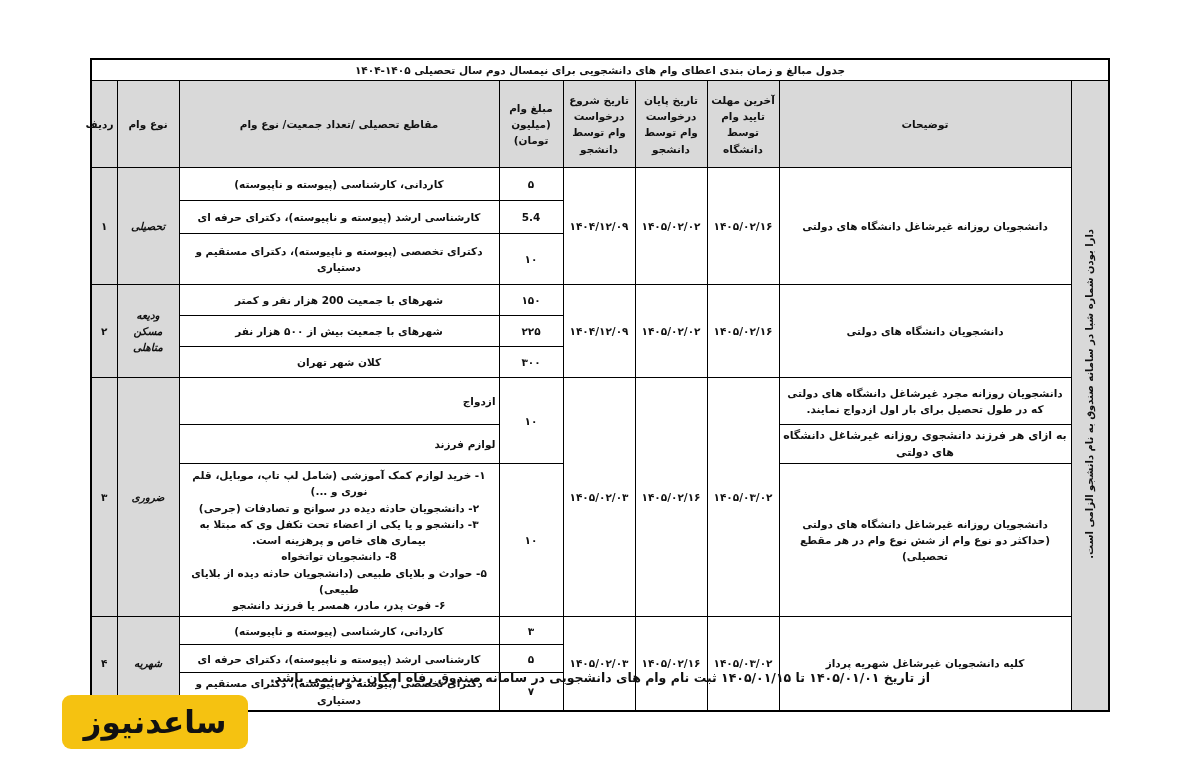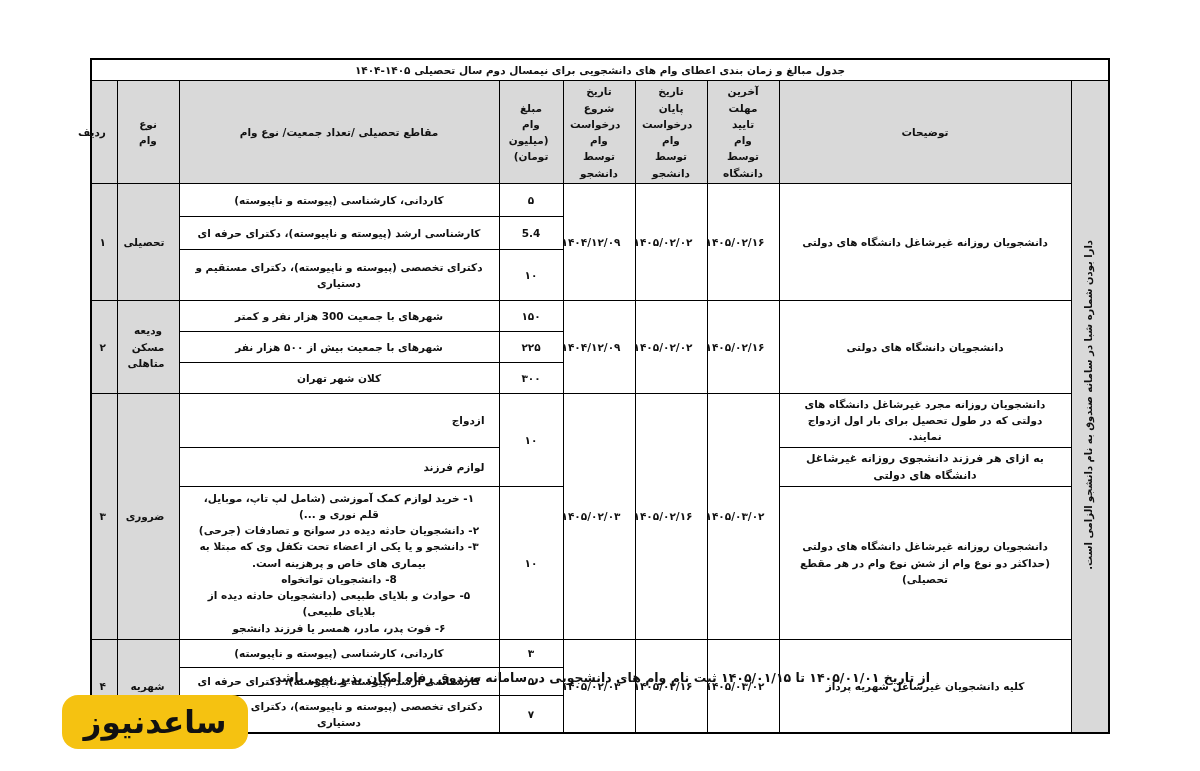--- a/index.html
+++ b/index.html
@@ -35,21 +35,21 @@
     border-collapse: collapse;
     table-layout: fixed;
     width: 1018px;
     direction: rtl;
     background: #fff;
   }
 
   table.loan-table td,
   table.loan-table th {
     border: 1px solid #000;
-    padding: 2px 14px;
+    padding: 2px 3px;
     vertical-align: middle;
     text-align: center;
     font-size: 10.5px;
     line-height: 1.55;
     color: #111;
     font-weight: bold;
     background: #fff;
   }
 
   
@@ -89,20 +89,21 @@
   .c-akharin { width: 72px; }
   .c-tozih   { width: 292px; }
   .c-side    { width: 38px; }
 
   
   .cell-group {
     background: #d9d9d9 !important;
     font-size: 11.5px;
     border-right: 2px solid #000;
     border-left: 2px solid #000;
+    font-style: italic;
   }
   .cell-radif {
     background: #d9d9d9 !important;
     font-size: 12px;
     border-right: 2px solid #000;
     border-left: 2px solid #000;
   }
 
   .cell-maghta {
     text-align: right;
@@ -180,21 +181,21 @@
   }
 
   
   .logo {
     position: absolute;
     left: 62px;
     top: 695px;
     width: 186px;
     height: 54px;
     background: #F5C211;
-    border-radius: 16px;
+    border-radius: 9px;
     display: flex;
     align-items: center;
     justify-content: center;
   }
   .logo span {
     font-size: 31px;
     font-weight: bold;
     color: #111;
     direction: rtl;
     letter-spacing: 0;
@@ -257,21 +258,21 @@
         <td class="cell-amount" style="height:46px">۱۰</td>
         <td class="cell-maghta">دکترای تخصصی (پیوسته و ناپیوسته)، دکترای مستقیم و دستیاری</td>
       </tr>
 
       <tr class="sec-top">
         <td rowspan="3" class="cell-tozih">دانشجویان  دانشگاه های دولتی</td>
         <td rowspan="3" class="cell-date">۱۴۰۵/۰۲/۱۶</td>
         <td rowspan="3" class="cell-date">۱۴۰۵/۰۲/۰۲</td>
         <td rowspan="3" class="cell-date">۱۴۰۴/۱۲/۰۹</td>
         <td class="cell-amount" style="height:26px">۱۵۰</td>
-        <td class="cell-maghta">شهرهای با جمعیت 300 هزار نفر و کمتر</td>
+        <td class="cell-maghta">شهرهای با جمعیت 200 هزار نفر و کمتر</td>
         <td rowspan="3" class="cell-group">ودیعه مسکن متاهلی</td>
         <td rowspan="3" class="cell-radif">۲</td>
       </tr>
       <tr>
         <td class="cell-amount" style="height:26px">۲۲۵</td>
         <td class="cell-maghta">شهرهای با جمعیت بیش از ۵۰۰ هزار نفر</td>
       </tr>
       <tr>
         <td class="cell-amount" style="height:26px">۳۰۰</td>
         <td class="cell-maghta">کلان شهر تهران</td>

